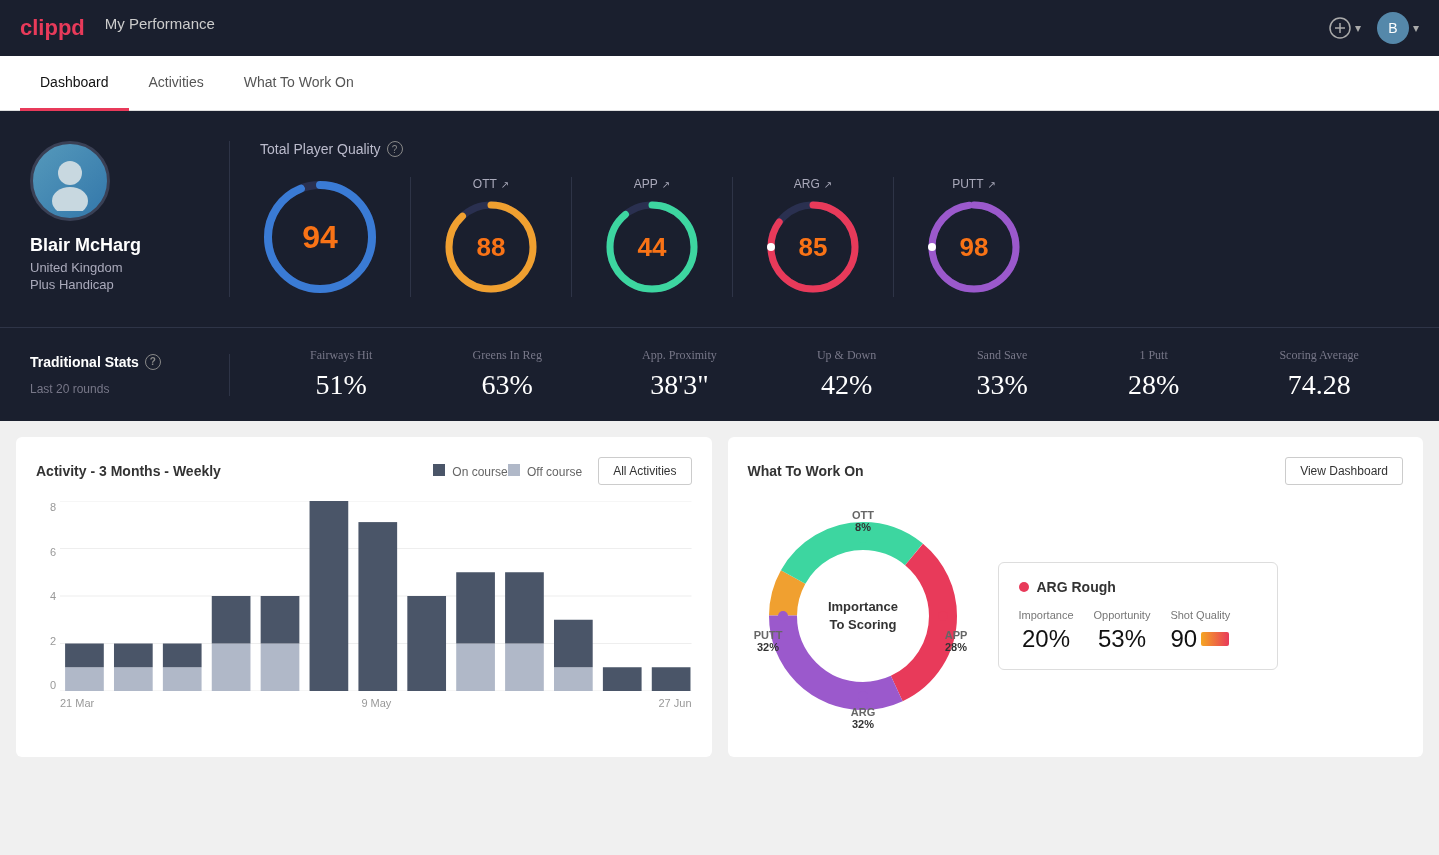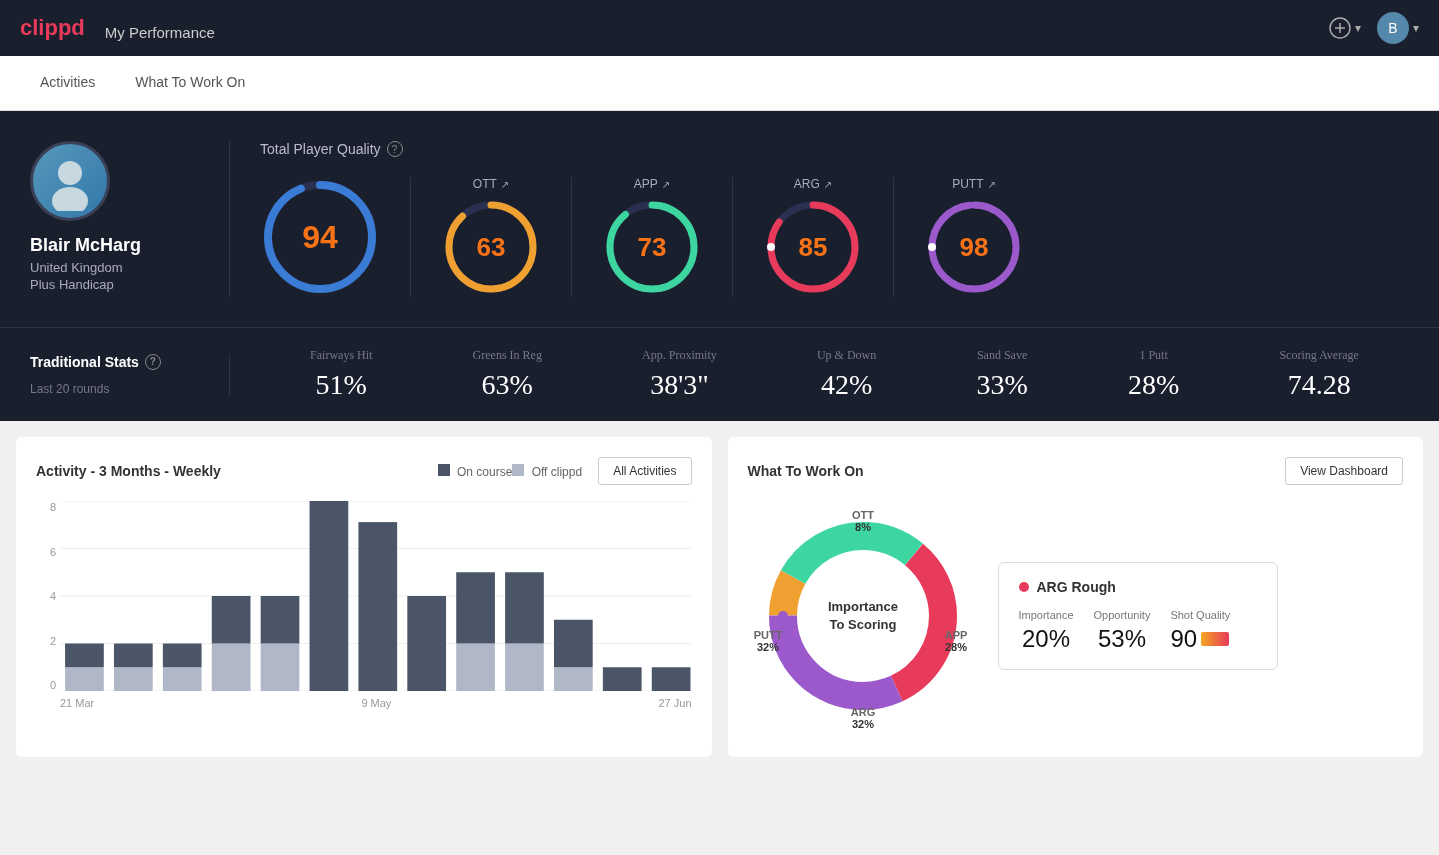--- a/index.html
+++ b/index.html
@@ -9,21 +9,21 @@
     .top-nav {
       background: #1a1f2e;
       height: 56px;
       display: flex;
       align-items: center;
       padding: 0 20px;
       justify-content: space-between;
     }
     .logo { color: #e83a5a; font-size: 22px; font-weight: 700; }
     .nav-title { color: #ccc; font-size: 15px; margin-left: 20px; }
-    .nav-left { display: flex; align-items: flex-end; }
+    .nav-left { display: flex; align-items: flex-start; }
     .nav-right { display: flex; align-items: center; gap: 16px; }
     .nav-icon-btn { color: #aaa; font-size: 20px; cursor: pointer; display: flex; align-items: center; gap: 4px; }
 
     
     .tabs-bar {
       background: #fff;
       border-bottom: 1px solid #ddd;
       display: flex;
       padding: 0 20px;
     }
@@ -293,20 +293,21 @@
     <div class="nav-icon-btn">
       <div style="width:32px;height:32px;border-radius:50%;background:#5588aa;overflow:hidden;display:flex;align-items:center;justify-content:center;">
         <span style="color:#fff;font-size:14px;">B</span>
       </div>
       <span style="color:#aaa; font-size:12px;">▾</span>
     </div>
   </div>
 </nav>
 
 <div class="tabs-bar">
+  <div class="tab active">Dashboard</div>
   <div class="tab">Activities</div>
   <div class="tab">What To Work On</div>
 </div>
 
 <div class="hero">
   <div class="player-info">
     <div class="avatar avatar-bg">
       <svg width="60" height="60" viewBox="0 0 60 60" xmlns="http://www.w3.org/2000/svg">
         <circle cx="30" cy="22" r="12" fill="#c8d8e0"></circle>
         <ellipse cx="30" cy="50" rx="18" ry="14" fill="#c8d8e0"></ellipse>
@@ -337,35 +338,35 @@
       <div class="score-item">
         <div class="score-label">
           <span>OTT</span>
           <span class="arrow-up">↗</span>
         </div>
         <div class="circle-container">
           <svg viewBox="0 0 100 100">
             <circle cx="50" cy="50" r="42" fill="none" stroke="#2a3050" stroke-width="7"></circle>
             <circle cx="50" cy="50" r="42" fill="none" stroke="#f0a030" stroke-width="7" stroke-dasharray="263.9" stroke-dashoffset="31.7" stroke-linecap="round"></circle>
           </svg>
-          <div class="circle-value">63</div>
+          <div class="circle-value">88</div>
         </div>
       </div>
 
       <div class="score-item">
         <div class="score-label">
           <span>APP</span>
           <span class="arrow-up">↗</span>
         </div>
         <div class="circle-container">
           <svg viewBox="0 0 100 100">
             <circle cx="50" cy="50" r="42" fill="none" stroke="#2a3050" stroke-width="7"></circle>
             <circle cx="50" cy="50" r="42" fill="none" stroke="#3dd6a0" stroke-width="7" stroke-dasharray="263.9" stroke-dashoffset="29.1" stroke-linecap="round"></circle>
           </svg>
-          <div class="circle-value">73</div>
+          <div class="circle-value">44</div>
         </div>
       </div>
 
       <div class="score-item">
         <div class="score-label">
           <span>ARG</span>
           <span class="arrow-up">↗</span>
         </div>
         <div class="circle-container">
           <svg viewBox="0 0 100 100">
@@ -441,21 +442,21 @@
     <div class="panel-header">
       <span class="panel-title">Activity - 3 Months - Weekly</span>
       <div style="display:flex;align-items:center;gap:16px;">
         <div class="legend">
           <span>
             <span class="legend-dot" style="background:#4a5568;"></span>
             <span>On course</span>
           </span>
           <span>
             <span class="legend-dot" style="background:#b0b8c8;"></span>
-            <span>Off clippd</span>
+            <span>Off course</span>
           </span>
         </div>
         <button class="btn-outline">All Activities</button>
       </div>
     </div>
 
     <div style="position:relative; height:220px;">
       <div class="chart-y-labels">
         <span class="chart-y-label">8</span>
         <span class="chart-y-label">6</span>

